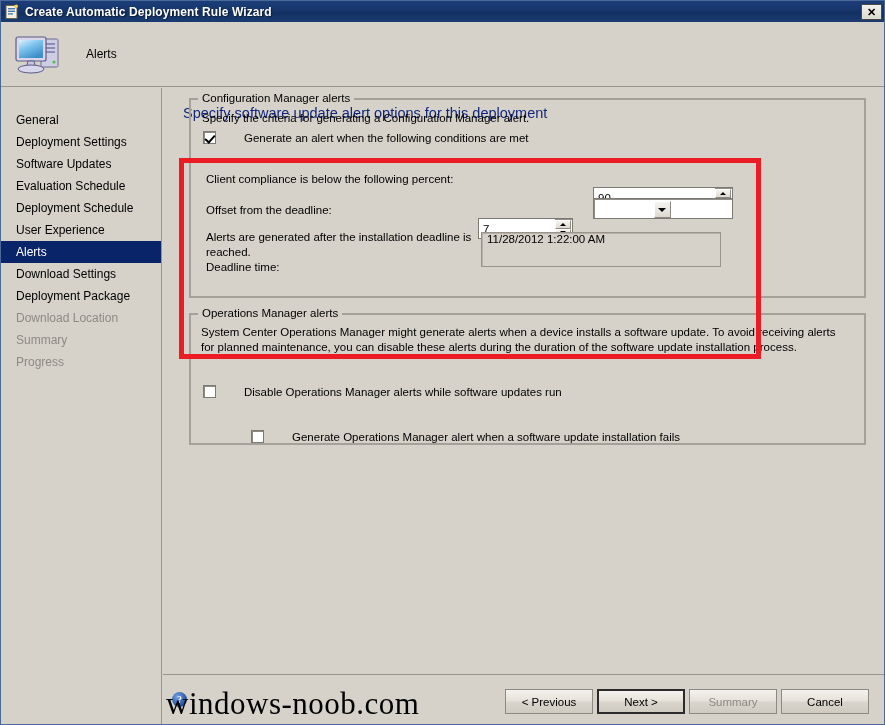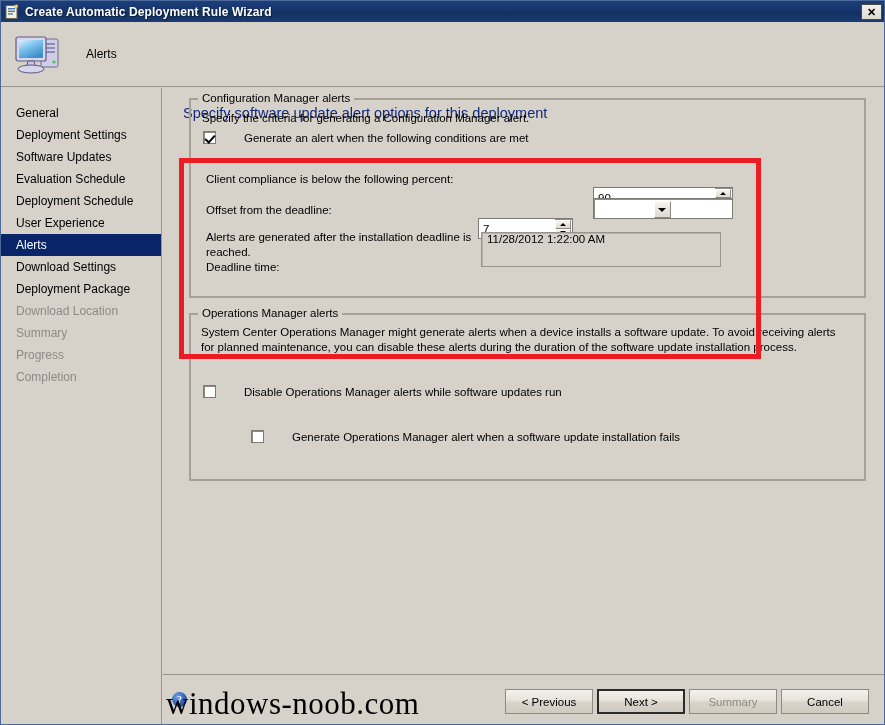--- a/index.html
+++ b/index.html
@@ -62,21 +62,21 @@
     margin-left: 21px;
     font-size: 12px; color: #000;
   }
 
   
   #sidebar {
     position: absolute; left: 0; top: 87px;
     width: 161px; height: 638px;
     background: #d6d2ca;
     border-right: 1px solid #9a958c;
-    padding-top: 14px;
+    padding-top: 21px;
   }
   .nav-item {
     height: 22px; line-height: 22px;
     padding-left: 15px;
     font-size: 12px; color: #000;
     white-space: nowrap;
     cursor: default;
   }
   .nav-item.selected {
     background: #0a246a;
@@ -112,21 +112,21 @@
     pointer-events: none;
   }
   .gb-title {
     position: absolute; left: 8px; top: -7px;
     background: #d6d2ca;
     padding: 0 4px;
     font-size: 11.5px; color: #000;
     white-space: nowrap;
   }
   #gb-cm  { left: 26px; top: 10px; width: 677px; height: 200px; }
-  #gb-om  { left: 26px; top: 225px; width: 677px; height: 168px; }
+  #gb-om  { left: 26px; top: 225px; width: 677px; height: 132px; }
 
   .gb-desc {
     position: absolute;
     font-size: 11.5px; color: #000;
     line-height: 15px;
   }
 
   
   .cbrow { position: absolute; display: flex; align-items: center; cursor: default; gap: 20px; }
   .cbox {
@@ -328,21 +328,20 @@
     <div class="nav-item">Software Updates</div>
     <div class="nav-item">Evaluation Schedule</div>
     <div class="nav-item">Deployment Schedule</div>
     <div class="nav-item">User Experience</div>
     <div class="nav-item selected">Alerts</div>
     <div class="nav-item">Download Settings</div>
     <div class="nav-item">Deployment Package</div>
     <div class="nav-item disabled">Download Location</div>
     <div class="nav-item disabled">Summary</div>
     <div class="nav-item disabled">Progress</div>
-    <div class="nav-item disabled">Completion</div>
   </div>
 
   <div id="content">
 
     <div id="page-heading">Specify software update alert options for this deployment</div>
 
     <div class="groupbox" id="gb-cm">
       <div class="gb-border"></div>
       <div class="gb-title">Configuration Manager alerts</div>
 

